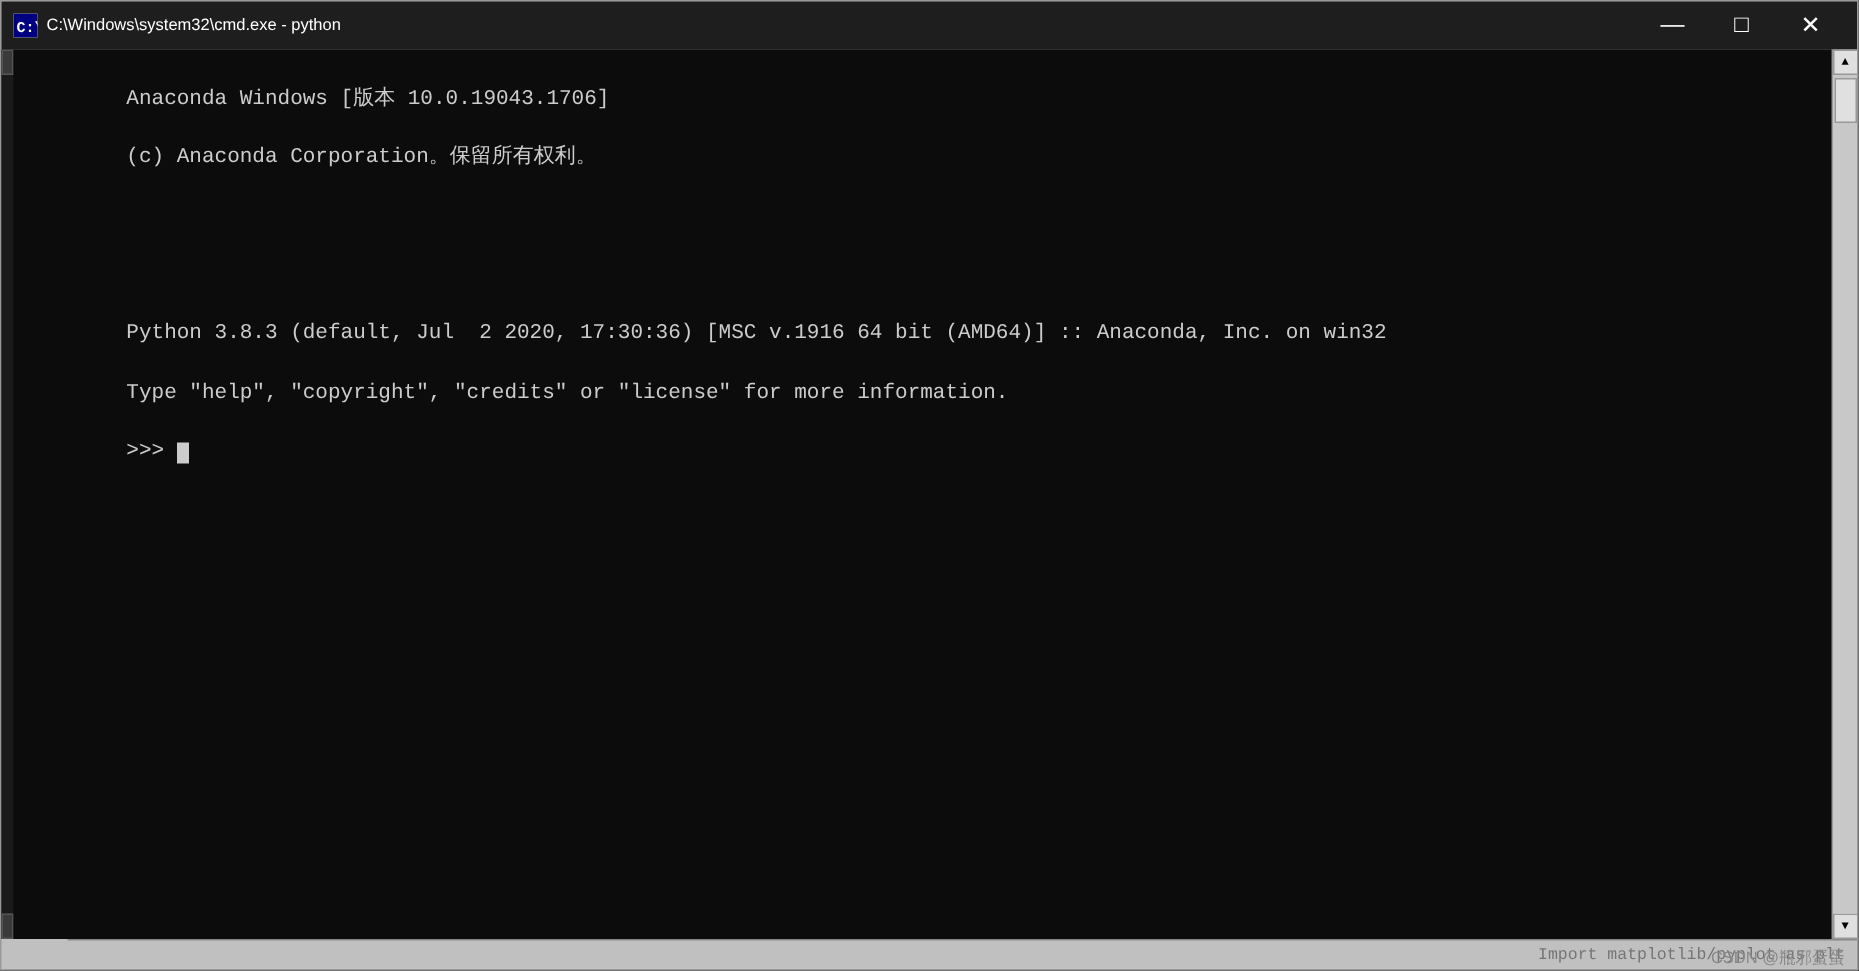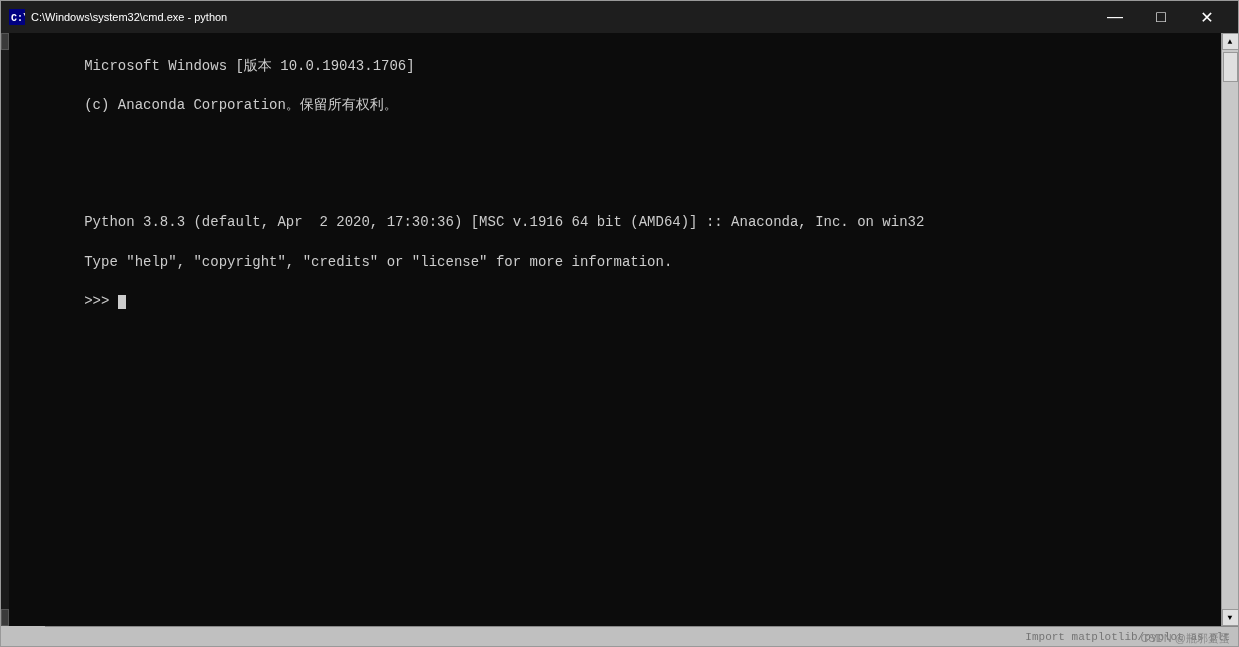--- a/index.html
+++ b/index.html
@@ -233,25 +233,25 @@
   <div class="console-area">
 
     <div class="left-scrollbar">
       <div class="left-scroll-btn"></div>
       <div class="left-scroll-track"></div>
       <div class="left-scroll-btn"></div>
     </div>
 
     <div class="console-content">
       <div class="console-text">
-        <span>Microsoft Windows [版本 10.0.19043.1706]</span><br>
+        <span>Anaconda Windows [版本 10.0.19043.1706]</span><br>
         <span>(c) Anaconda Corporation。保留所有权利。</span><br>
         <br>
         <br>
-        <span>Python 3.8.3 (default, Apr  2 2020, 17:30:36) [MSC v.1916 64 bit (AMD64)] :: Anaconda, Inc. on win32</span><br>
+        <span>Python 3.8.3 (default, Jul  2 2020, 17:30:36) [MSC v.1916 64 bit (AMD64)] :: Anaconda, Inc. on win32</span><br>
         <span>Type "help", "copyright", "credits" or "license" for more information.</span><br>
         <span><span>&gt;&gt;&gt; </span><span class="cursor"></span></span>
       </div>
     </div>
 
     <div class="scrollbar-area">
       <div class="scrollbar-btn">▲</div>
       <div class="scrollbar-track">
         <div class="scrollbar-thumb"></div>
       </div>

